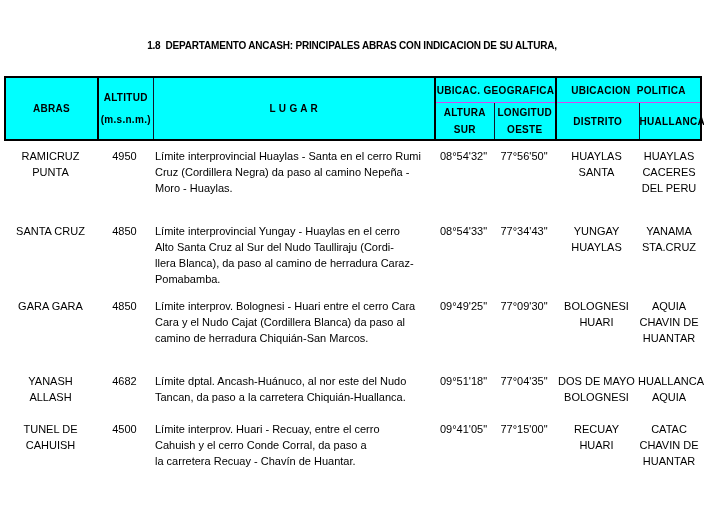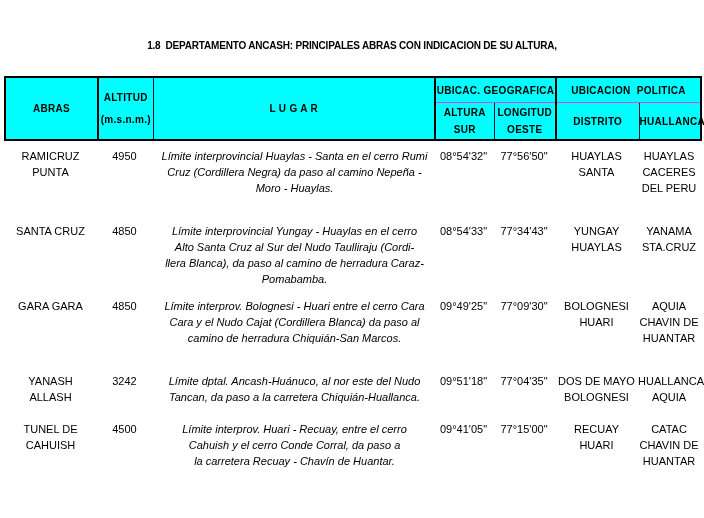--- a/index.html
+++ b/index.html
@@ -26,21 +26,21 @@
   .b1r { border-right:1px solid #0f172a; }
   .b1b { border-bottom:1px solid #d946ef; }
   .pre { white-space:pre; }
   .lh22 { line-height:22px; }
   .lh17 { line-height:17px; }
 
   .tbody td {
     padding:7px 0 0 0; vertical-align:top; font-size:11px; line-height:16px;
     text-align:center; overflow:visible;
   }
-  .tbody td.lugar { text-align:center; padding-left:3px;font-style:italic; }
+  .tbody td.lugar { text-align:left; padding-left:3px; }
   tr.h75 { height:75px; } tr.h48 { height:48px; }
   tr.h65 { height:65px; }
 </style>
 </head>
 <body>
 
 <div class="title">
   <div>1.8  DEPARTAMENTO ANCASH: PRINCIPALES ABRAS CON INDICACION DE SU ALTURA,</div>
 </div>
 
@@ -124,21 +124,21 @@
     <td class="pre">77°09'30"</td>
     <td class="pre">BOLOGNESI
 HUARI</td>
     <td class="pre">AQUIA
 CHAVIN DE
 HUANTAR</td>
   </tr>
   <tr class="h48">
     <td class="pre">YANASH
 ALLASH</td>
-    <td>3242</td>
+    <td>4682</td>
     <td class="lugar pre">Límite dptal. Ancash-Huánuco, al nor este del Nudo
 Tancan, da paso a la carretera Chiquián-Huallanca.</td>
     <td class="pre">09°51'18"</td>
     <td class="pre">77°04'35"</td>
     <td class="pre">DOS DE MAYO
 BOLOGNESI</td>
     <td class="pre">HUALLANCA
 AQUIA</td>
   </tr>
   <tr class="h65">

